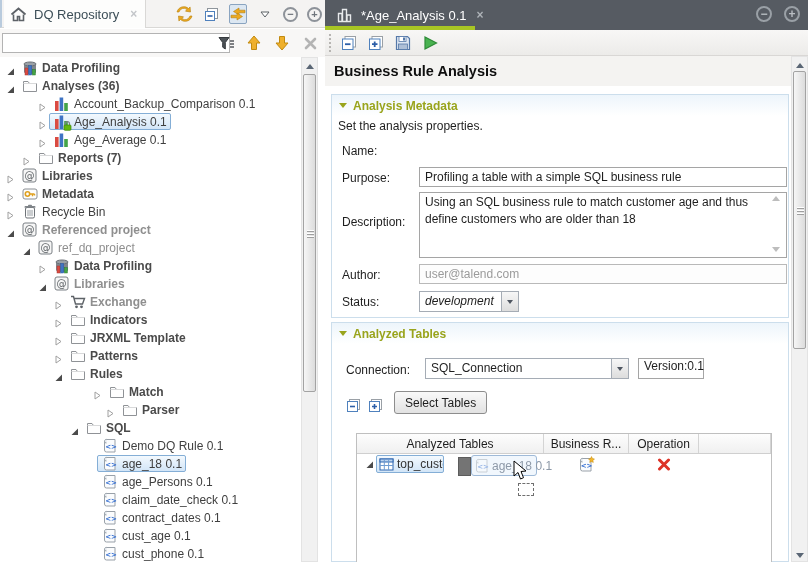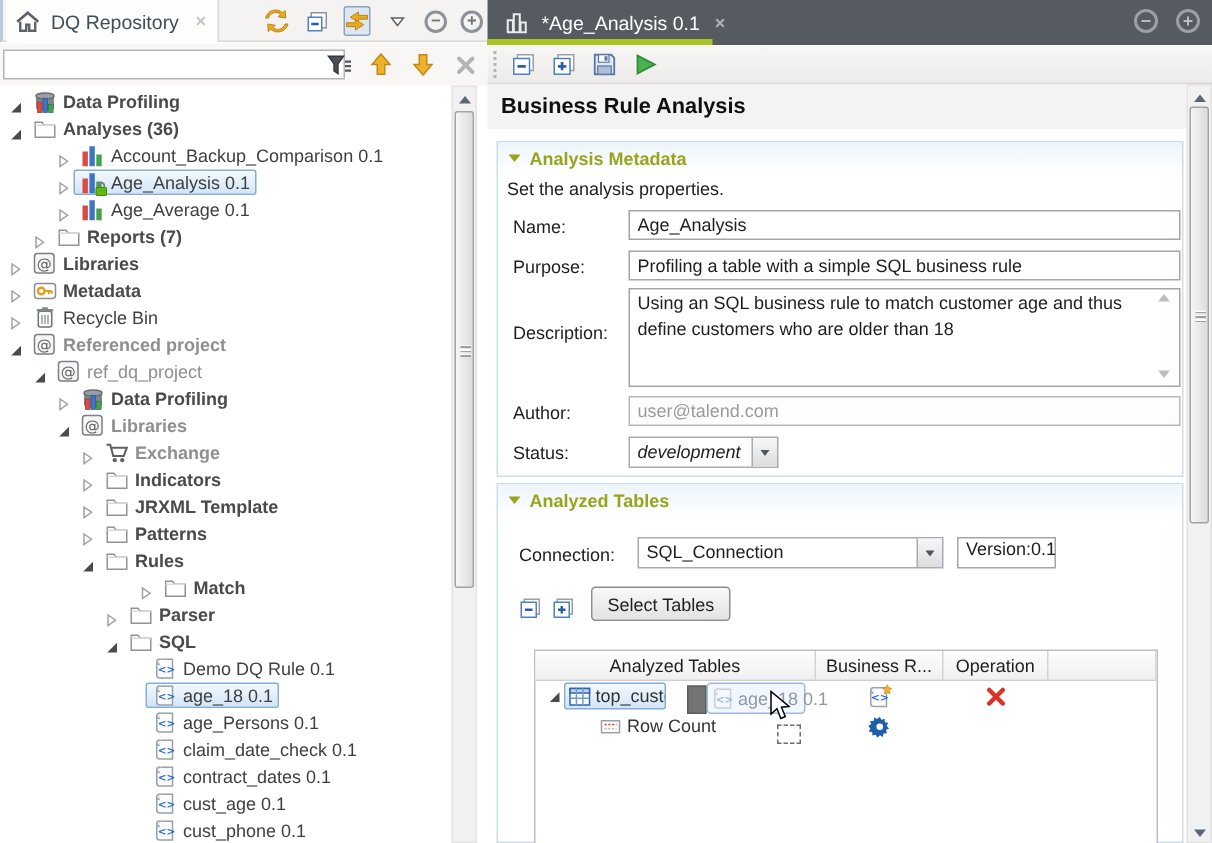--- a/index.html
+++ b/index.html
@@ -519,21 +519,21 @@
           <span class="tcontent">
             <span class="ticon">
               <svg width="16" height="14" viewBox="0 0 16 14">
                 <path d="M1.5 2.5 h4.5 l1.5 2 h7 v8 h-13 z" fill="#fefefe" stroke="#8f9296"></path>
                 <path d="M1.5 4.5 h13" stroke="#d8d9da"></path>
               </svg>
             </span>
             <span class="tlabel b">Match</span>
           </span>
         </div>
-        <div class="trow" style="padding-left: 68px;">
+        <div class="trow" style="padding-left: 68px; margin-left: 36px;">
           <span class="twisty">
             <svg width="9" height="9" viewBox="0 0 9 9">
               <path d="M2 1 L7 4.5 L2 8 Z" fill="#fff" stroke="#a0a0a0"></path>
             </svg>
           </span>
           <span class="tcontent">
             <span class="ticon">
               <svg width="16" height="14" viewBox="0 0 16 14">
                 <path d="M1.5 2.5 h4.5 l1.5 2 h7 v8 h-13 z" fill="#fefefe" stroke="#8f9296"></path>
                 <path d="M1.5 4.5 h13" stroke="#d8d9da"></path>
@@ -718,21 +718,20 @@
     <div class="econtent">
 
       <div class="section" style="top:8px; height:224px;">
         <div class="sechead">
           <span class="tri"></span>
           <span class="st">Analysis Metadata</span>
         </div>
         <div class="subtitle">Set the analysis properties.</div>
 
         <span class="flabel" style="top:49px;">Name:</span>
-        <input class="finput" style="top: 45px;" value="Age_Analysis">
 
         <span class="flabel" style="top:76px;">Purpose:</span>
         <input class="finput" style="top: 72px;" value="Profiling a table with a simple SQL business rule">
 
         <span class="flabel" style="top:120px;">Description:</span>
         <textarea class="ftext" style="top: 97px;">Using an SQL business rule to match customer age and thus define customers who are older than 18</textarea>
         <span class="miniarr up" style="left:440px; top:101px;"></span>
         <span class="miniarr dn" style="left:440px; top:152px;"></span>
 
         <span class="flabel" style="top:173px;">Author:</span>
@@ -819,44 +818,20 @@
                   </span>
                 </div>
                 <div class="atc" style="width: 70px; justify-content: center;">
                   <span>
                     <svg width="14" height="13" viewBox="0 0 14 13">
                       <path d="M2.5 2 L11.5 11 M11.5 2 L2.5 11" stroke="#dd3226" stroke-width="3" stroke-linecap="round"></path>
                     </svg>
                   </span>
                 </div>
               </div>
-              <div class="atrow">
-                <div class="atc" style="width: 187px; padding-left: 30px;">
-                  <span class="twisty"></span>
-                  <span style="display: flex; align-items: center; gap: 4px;">
-                    <span>
-                      <svg width="14" height="11" viewBox="0 0 14 11">
-                        <rect x="1" y="1.5" width="12" height="8" fill="#fdfdfd" stroke="#9aa0a6"></rect>
-                        <path d="M3 4 h8" stroke="#c9542f" stroke-dasharray="1.5 1"></path>
-                        <path d="M3 6.8 h8" stroke="#b9bec3" stroke-dasharray="1.5 1"></path>
-                      </svg>
-                    </span>
-                    <span>Row Count</span>
-                  </span>
-                </div>
-                <div class="atc" style="width: 85px; justify-content: center;">
-                  <span>
-                    <svg width="15" height="15" viewBox="0 0 15 15">
-                      <path d="M7.5 0.8 l1.1 2 2.2-.6 .1 2.3 2.3 .4 -1.1 2 1.6 1.7 -2 1.1 .6 2.2 -2.3 .1 -.4 2.3 -2-1.1 -1.7 1.6 -1.1-2 -2.2 .6 -.1-2.3 -2.3-.4 1.1-2 -1.6-1.7 2-1.1 -.6-2.2 2.3-.1 .4-2.3 2 1.1 z" fill="#1d5fa8"></path>
-                      <circle cx="7.5" cy="7.5" r="2.2" fill="#fff"></circle>
-                    </svg>
-                  </span>
-                </div>
-                <div class="atc" style="width: 70px; justify-content: center;"></div>
-              </div>
             </div>
         </div>
       </div>
     </div>
 
     <div class="dragchip"></div>
     <div class="dragghost">
       <span class="gi" id="ic-ghostrule">
           <svg width="14" height="16" viewBox="0 0 14 16">
             <path d="M4 1.5 h8 v12.5 h-8.5 a2 2 0 0 1 -2-2 v-9" fill="#fbfcfd" stroke="#99a1a9"></path>

